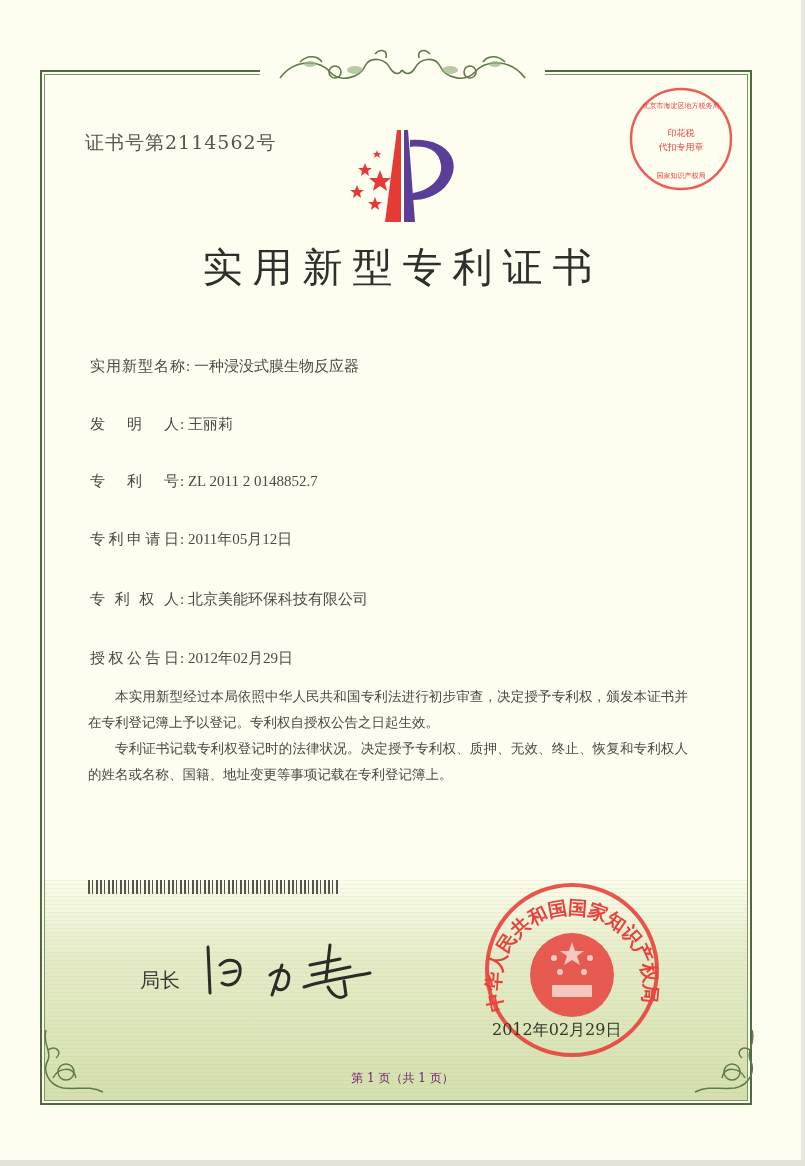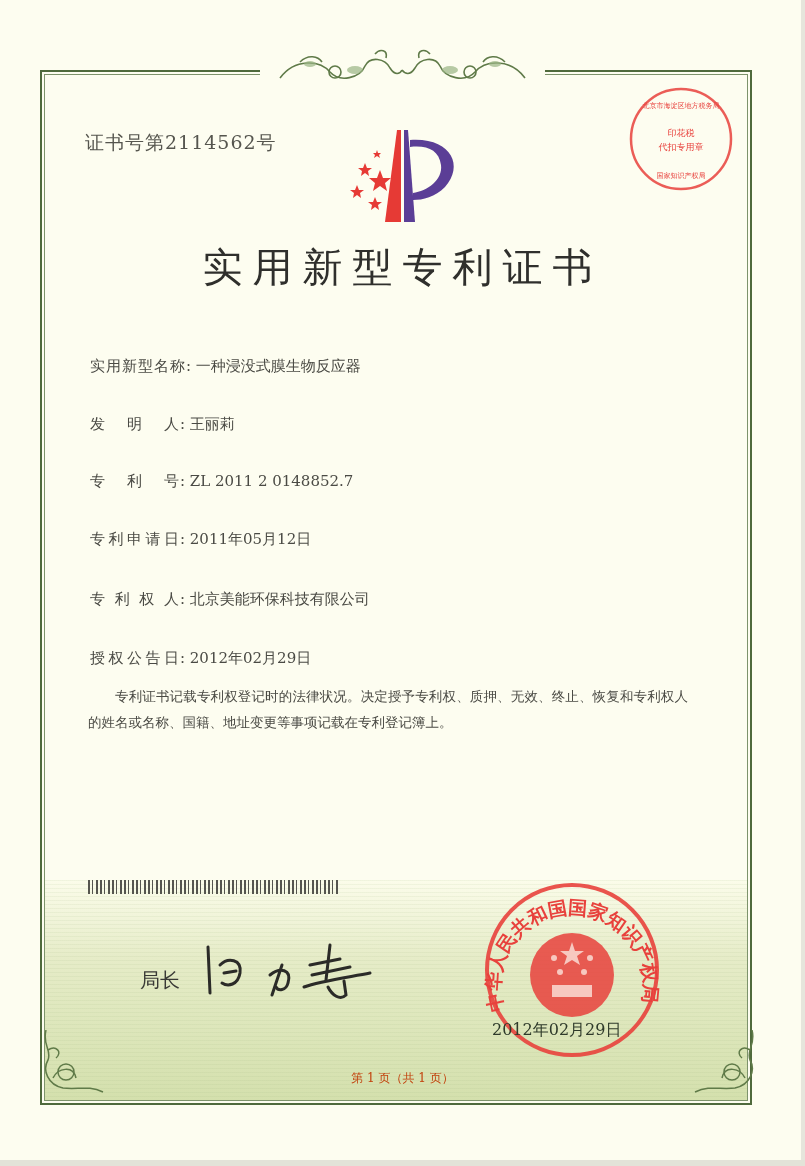--- a/index.html
+++ b/index.html
@@ -39,21 +39,21 @@
   }
   .logo { position:absolute; left:335px; top:125px; width:130px; height:100px; }
 
   .seal-small { position:absolute; left:628px; top:86px; width:106px; height:106px; }
   .title {
     position:absolute; left:0; width:805px; top:240px; text-align:center;
     font-family:"DejaVu Sans", "Liberation Sans", sans-serif;
     font-size:40px; letter-spacing:10px; color:#2f2f2c; font-weight:normal;
   }
 
-  .field { position:absolute; left:90px; font-size:15px; color:#4a4a44; white-space:nowrap; }
+  .field { position:absolute; left:90px; font-size:15px; color:#4a4a44; white-space:nowrap;font-family:Liberation Serif, serif; }
   .field .lbl { letter-spacing:1px; }
   .field .val { }
   .f1 { top:357px; }
   .f2 { top:415px; }
   .f3 { top:472px; }
   .f4 { top:530px; }
   .f5 { top:590px; }
   .f6 { top:649px; }
   .lbl-wide { display:inline-block; width:90px; text-align:justify; text-align-last:justify; }
 
@@ -71,21 +71,21 @@
   .director-label {
     position:absolute; left:140px; top:967px; font-size:20px; color:#3a3a36;
     font-family:"DejaVu Sans", "Liberation Sans", sans-serif;
   }
   .signature { position:absolute; left:200px; top:935px; width:180px; height:70px; }
   .seal-big { position:absolute; left:482px; top:880px; width:180px; height:180px; }
   .seal-date {
     position:absolute; left:492px; top:1020px; font-size:16px; color:#2e3a2a;
   }
   .page-num {
-    position:absolute; left:0; width:805px; top:1070px; text-align:center; font-size:12px; color:#c2410c;
+    position:absolute; left:0; width:805px; top:1070px; text-align:center; font-size:12px; color:#701a75;
   }
 </style>
 </head>
 <body>
 
 <div class="page-edge-right"></div>
 <div class="page-edge-bottom"></div>
 
 <div class="green-bg"></div>
 <div class="frame-outer"></div>
@@ -166,20 +166,21 @@
   <span class="lbl lbl-wide">专利申请日</span><span>: </span><span class="val">2011年05月12日</span>
 </div>
 <div class="field f5">
   <span class="lbl lbl-wide">专 利 权 人</span><span>: </span><span class="val">北京美能环保科技有限公司</span>
 </div>
 <div class="field f6">
   <span class="lbl lbl-wide">授权公告日</span><span>: </span><span class="val">2012年02月29日</span>
 </div>
 
 <div class="para p-block">
+  <p>本实用新型经过本局依照中华人民共和国专利法进行初步审查，决定授予专利权，颁发本证书并在专利登记簿上予以登记。专利权自授权公告之日起生效。</p>
   <p>专利证书记载专利权登记时的法律状况。决定授予专利权、质押、无效、终止、恢复和专利权人的姓名或名称、国籍、地址变更等事项记载在专利登记簿上。</p>
 </div>
 
 <div class="barcode"></div>
 
 <div class="director-label">局长</div>
 <svg class="signature" viewBox="0 0 180 70">
   <g fill="none" stroke="#2b2b28" stroke-width="3" stroke-linecap="round">
     <path d="M8 12 L10 58"></path>
     <path d="M20 30 C28 22, 42 24, 40 38 C38 50, 28 52, 22 48"></path>

